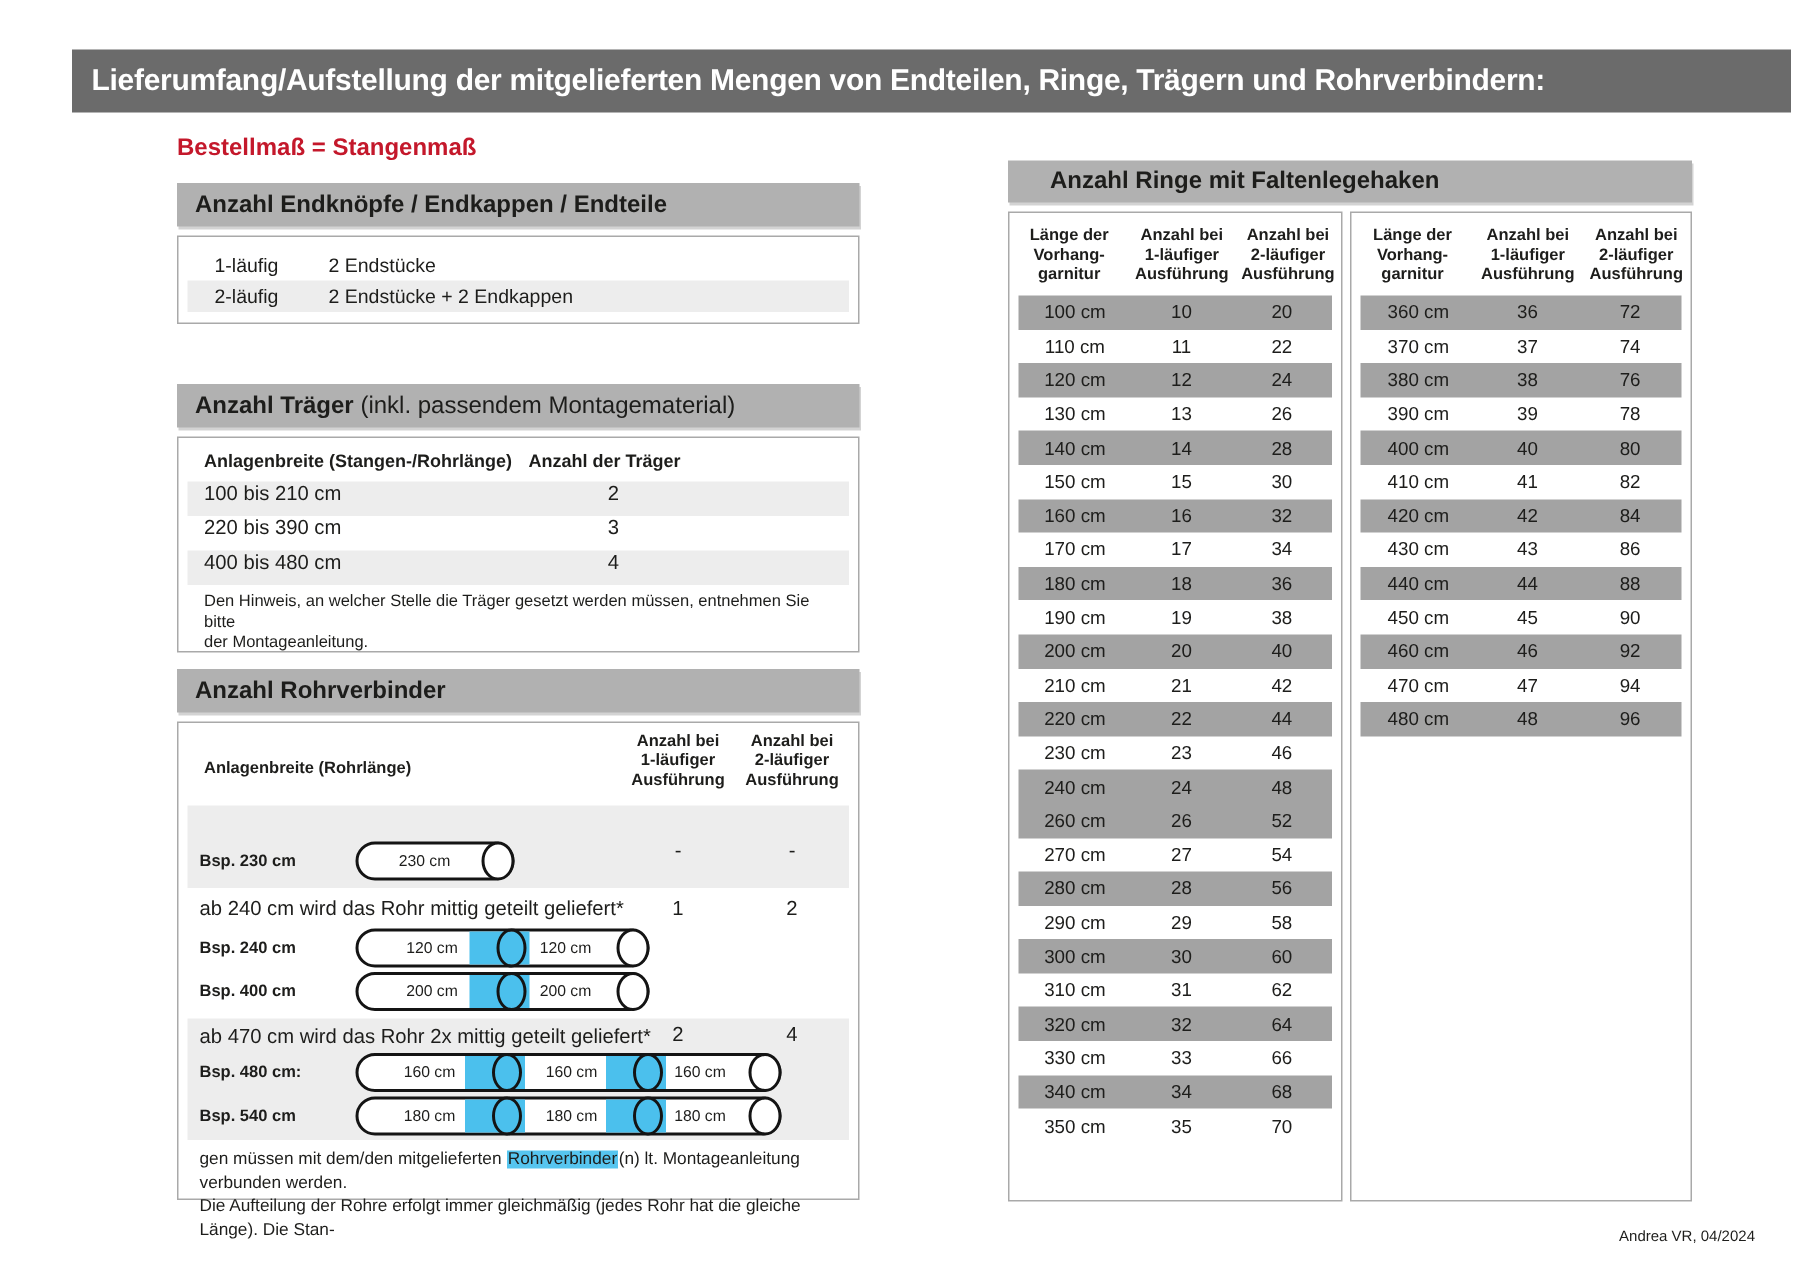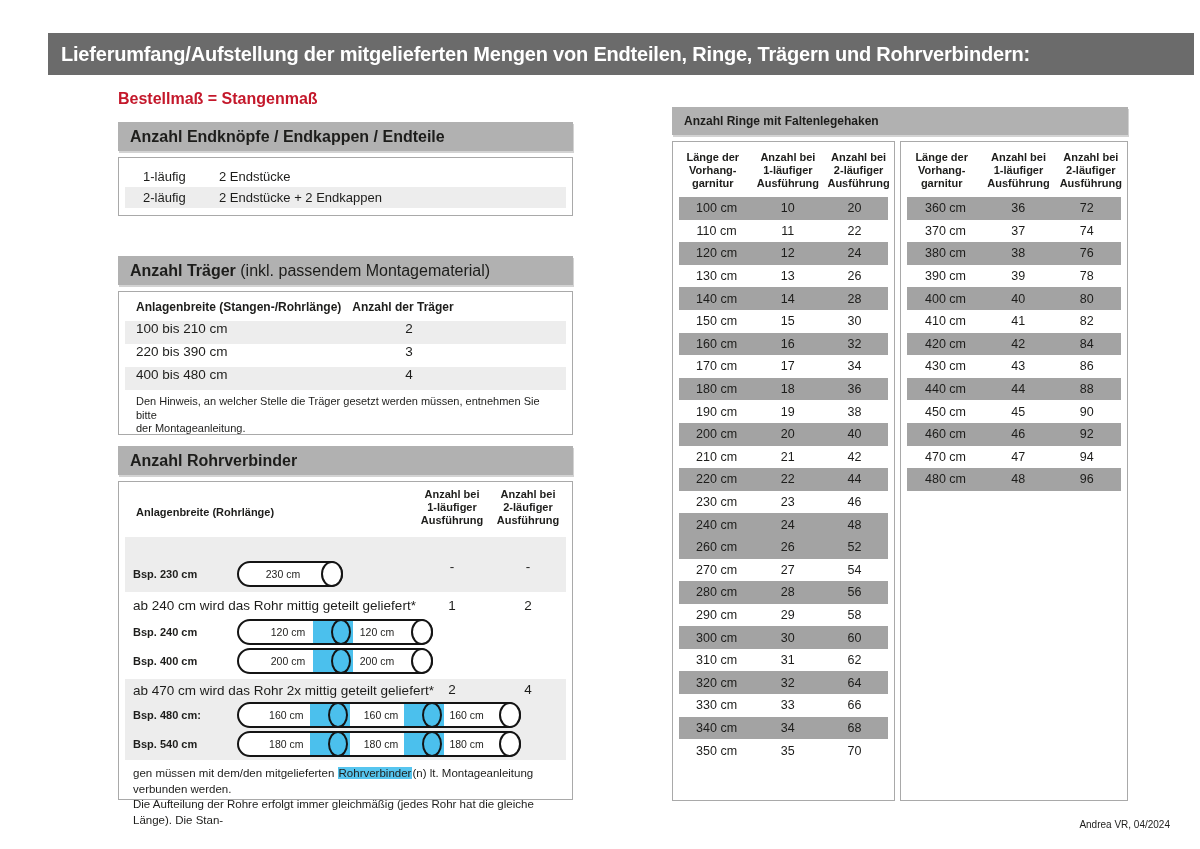--- a/index.html
+++ b/index.html
@@ -59,22 +59,22 @@
   .rod .conn{position:absolute;top:0;bottom:0;width:40px;background:#4bc0ed;z-index:1}
   .rod .joint{position:absolute;top:-2px;bottom:-2px;width:20px;border:2px solid #141414;
     border-radius:50%;box-sizing:border-box;z-index:2;background:transparent}
   .rod .cap{position:absolute;top:-2px;bottom:-2px;right:-2px;width:22px;
     border:2px solid #141414;border-radius:50%;box-sizing:border-box;background:#fff;z-index:2}
   .rv-note{position:absolute;left:14px;right:8px;top:284px;font-size:11.5px;line-height:15.5px}
   .hl{background:#56c5ef;padding:0 1px}
   
   .ringbar{
     position:absolute;left:672px;top:107px;width:456px;height:28px;background:#b1b1b1;
-    display:flex;align-items:center;padding-left:12px;box-sizing:border-box;
-    font-size:12px;font-weight:bold;box-shadow:1px 2px 0 rgba(130,130,130,.35);
+    display:flex;align-items:center;padding-left:28px;box-sizing:border-box;
+    font-size:16px;font-weight:bold;box-shadow:1px 2px 0 rgba(130,130,130,.35);
   }
   .ringbox{position:absolute;top:141px;height:660px;background:#fff;
     border:1px solid #a9a9a9;box-sizing:border-box}
   .boxA{left:672px;width:223px}
   .boxB{left:900px;width:228px}
   .rhead{position:absolute;top:9px;left:0;right:0;display:flex}
   .rhead .col{text-align:center;font-weight:bold;font-size:11px;line-height:13px}
   .rhead .c0{width:36%}.rhead .c1{width:32%}.rhead .c2{width:32%}
   .rrows{position:absolute;top:55px;left:6px;right:6px}
   .ring-row{height:22.6px;display:flex;align-items:center;font-size:12.5px}

